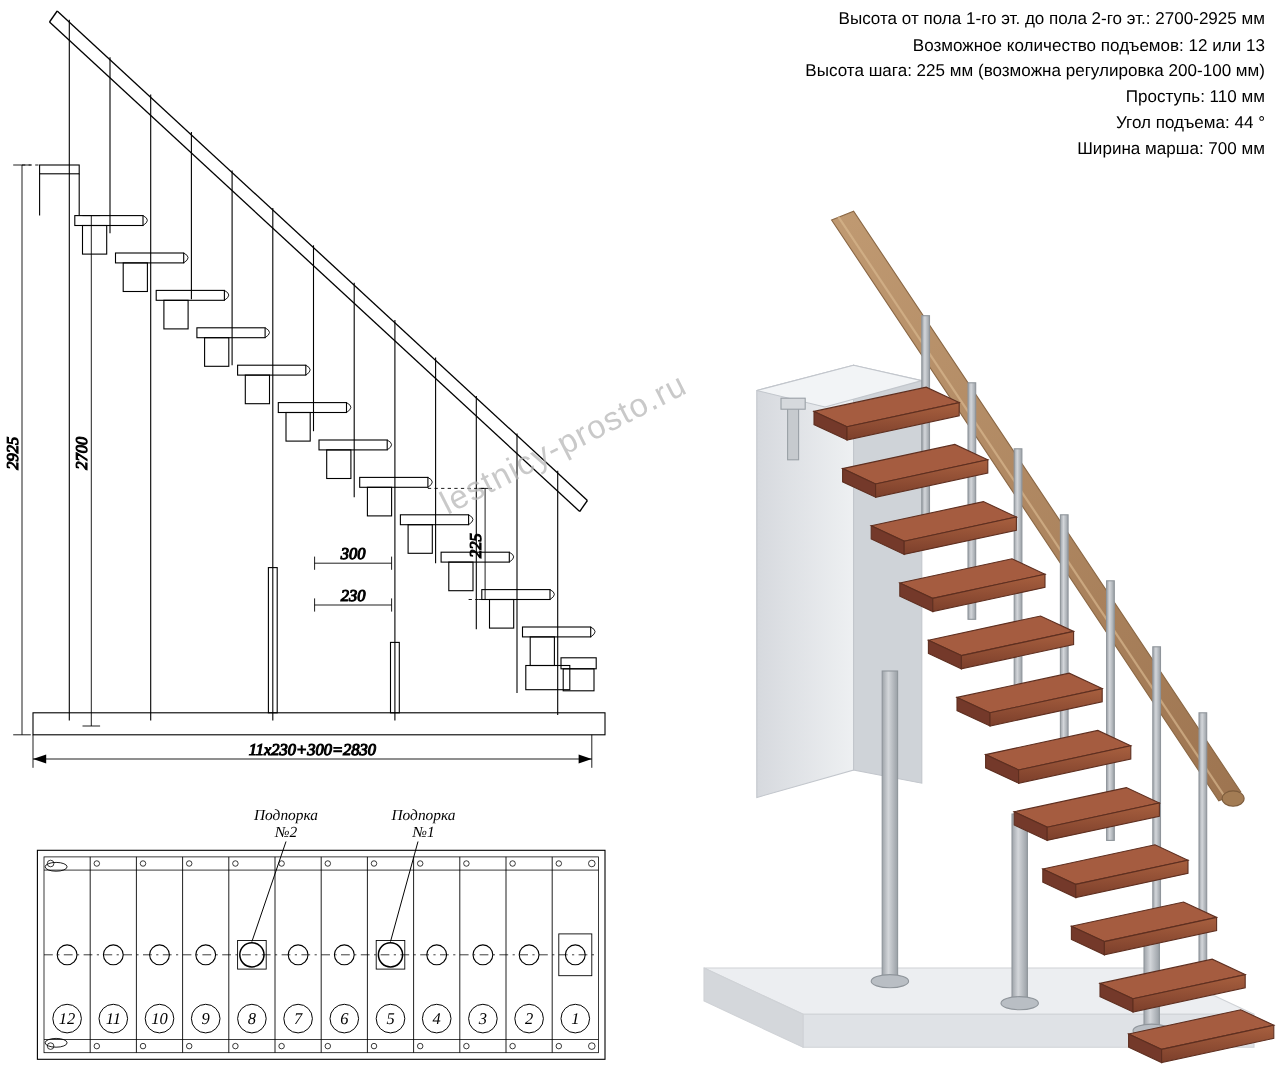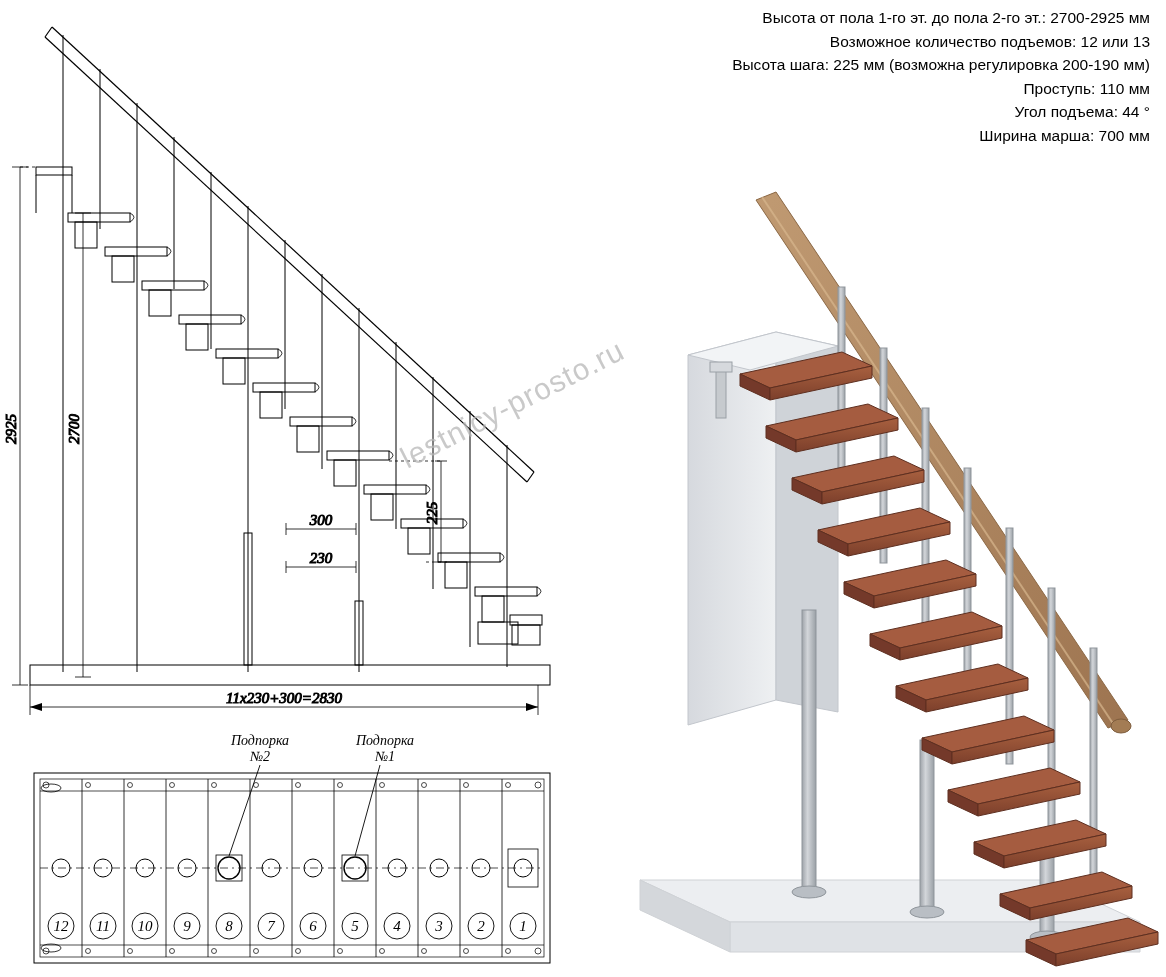--- a/index.html
+++ b/index.html
@@ -37,21 +37,20 @@
     white-space: nowrap;
   }
 
   
   .elev-panel {
     position: absolute;
     left: 0px;
     top: 0px;
     width: 560px;
     height: 715px;
-    margin-top: 17px;
   }
   .plan-panel {
     position: absolute;
     left: 20px;
     top: 725px;
     width: 545px;
     height: 250px;
   }
   .render-panel {
     position: absolute;
@@ -98,21 +97,21 @@
   }
 </style>
 </head>
 <body>
 
 <div class="root">
 
   <div class="spec-list">
     <div class="spec-line">Высота от пола 1-го эт. до пола 2-го эт.: 2700-2925 мм</div>
     <div class="spec-line">Возможное количество подъемов: 12 или 13</div>
-    <div class="spec-line">Высота шага: 225 мм (возможна регулировка 200-190 мм)</div>
+    <div class="spec-line">Высота шага: 225 мм (возможна регулировка 200-100 мм)</div>
     <div class="spec-line">Проступь: 110 мм</div>
     <div class="spec-line">Угол подъема: 44 °</div>
     <div class="spec-line">Ширина марша: 700 мм</div>
   </div>
 
   <div class="elev-panel">
     <svg width="560" height="715" viewBox="0 0 560 715">
       <g stroke="#000" fill="none" stroke-width="1">
 
         <g stroke-width="1.2">

